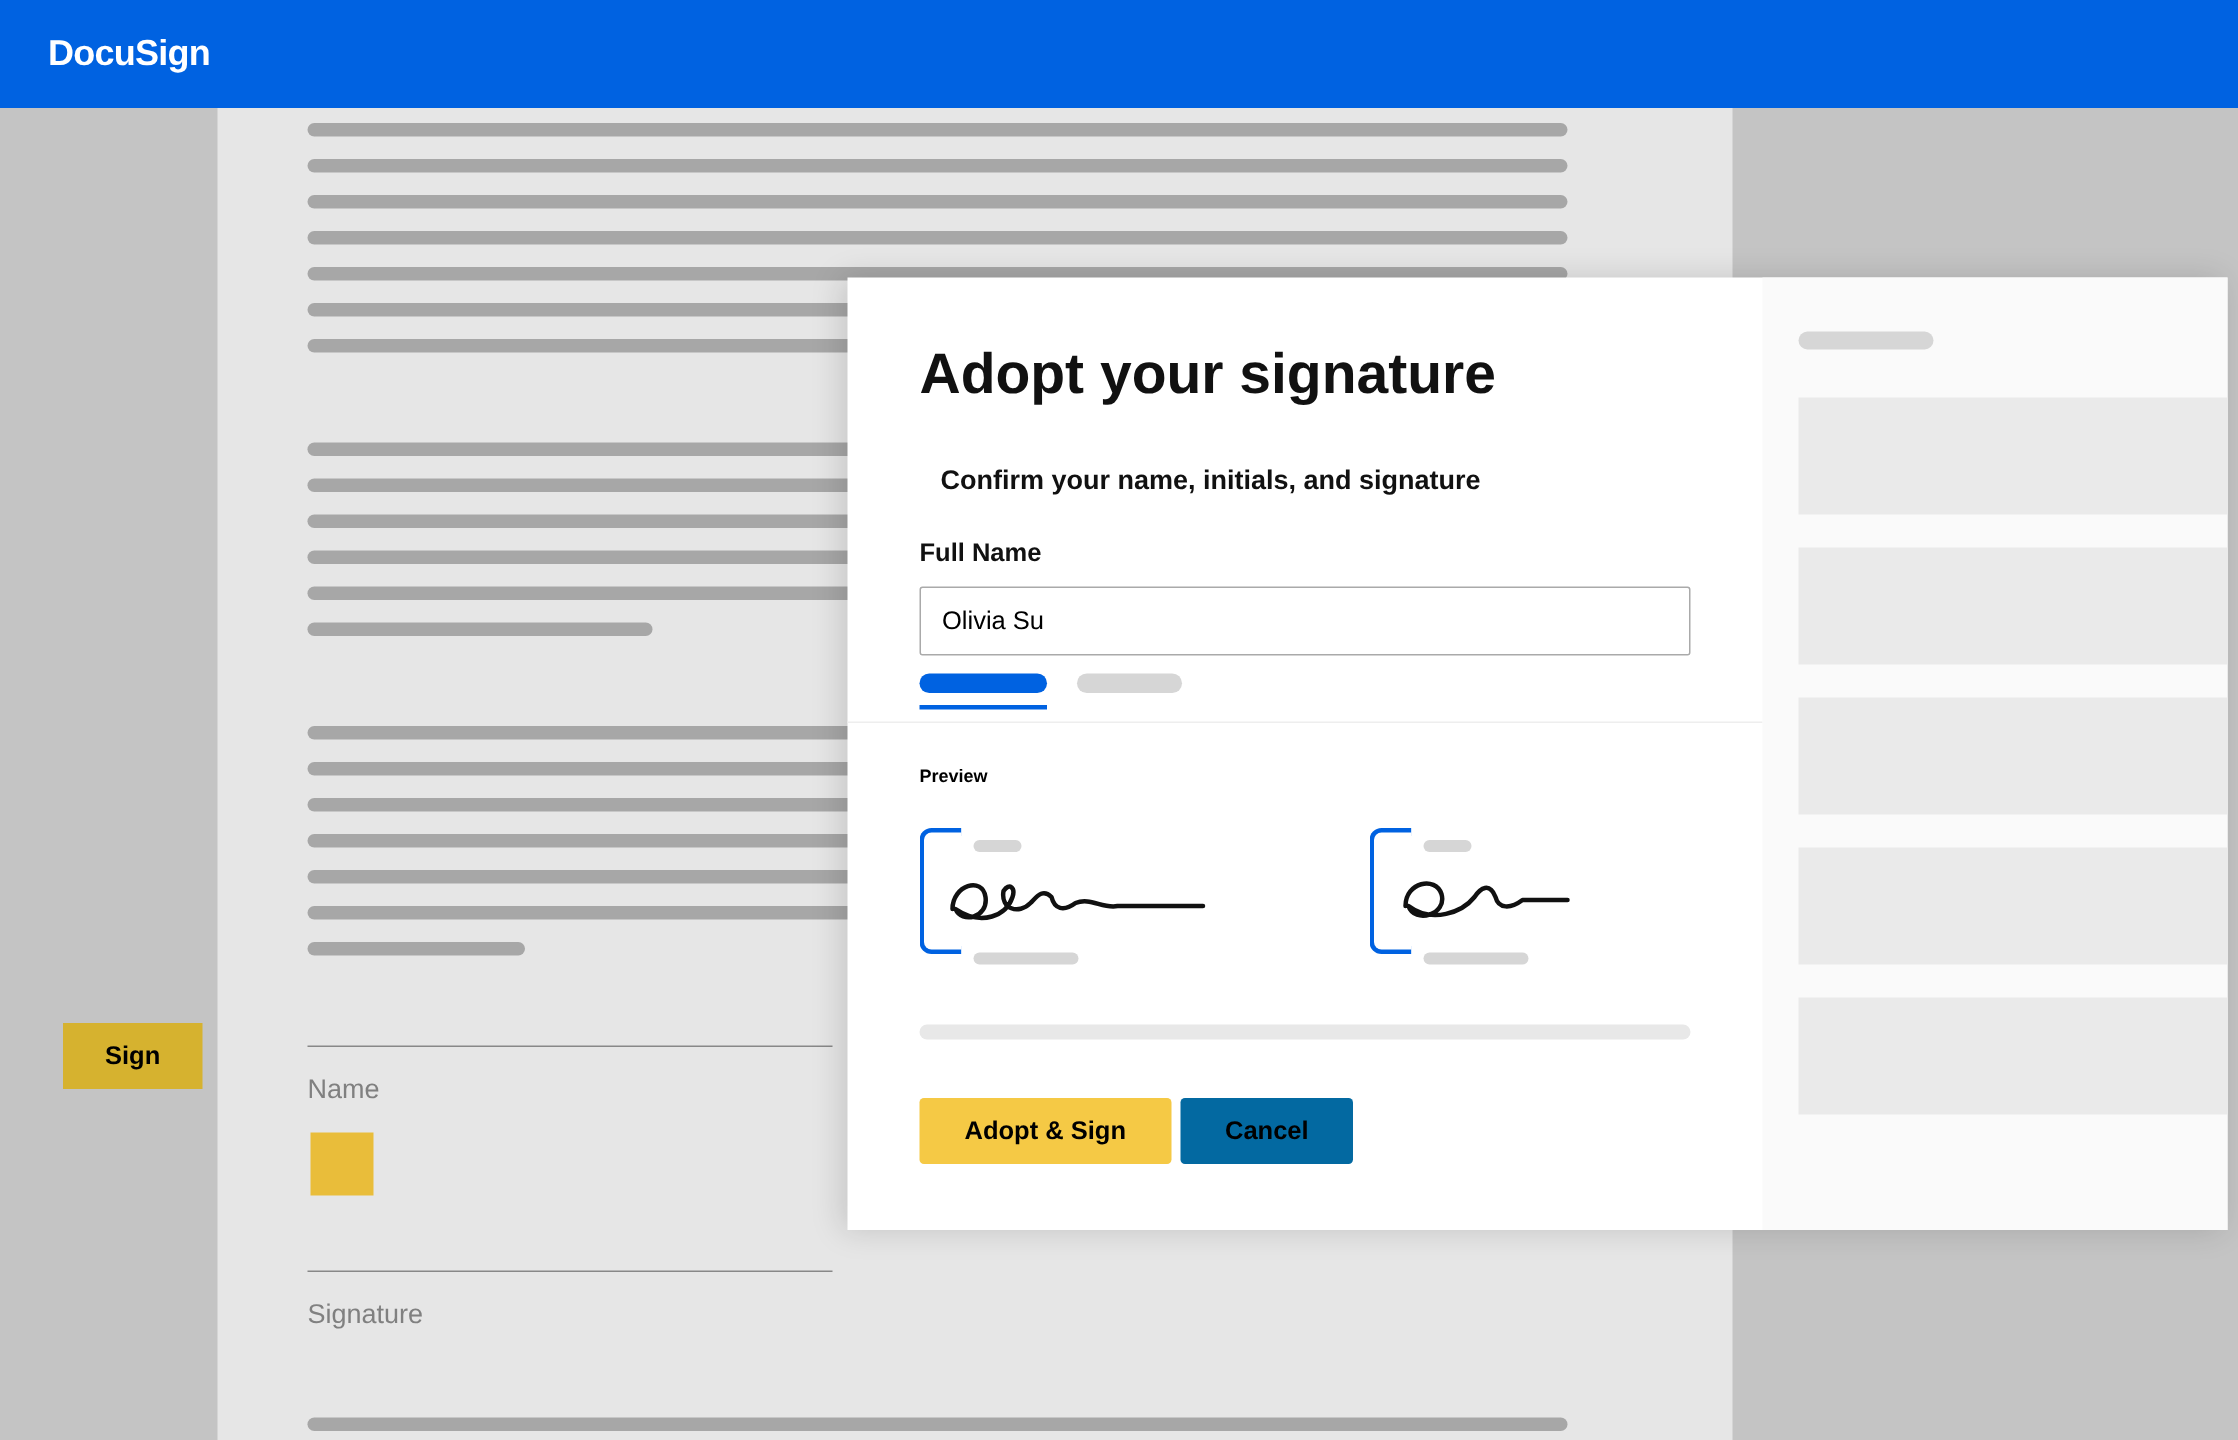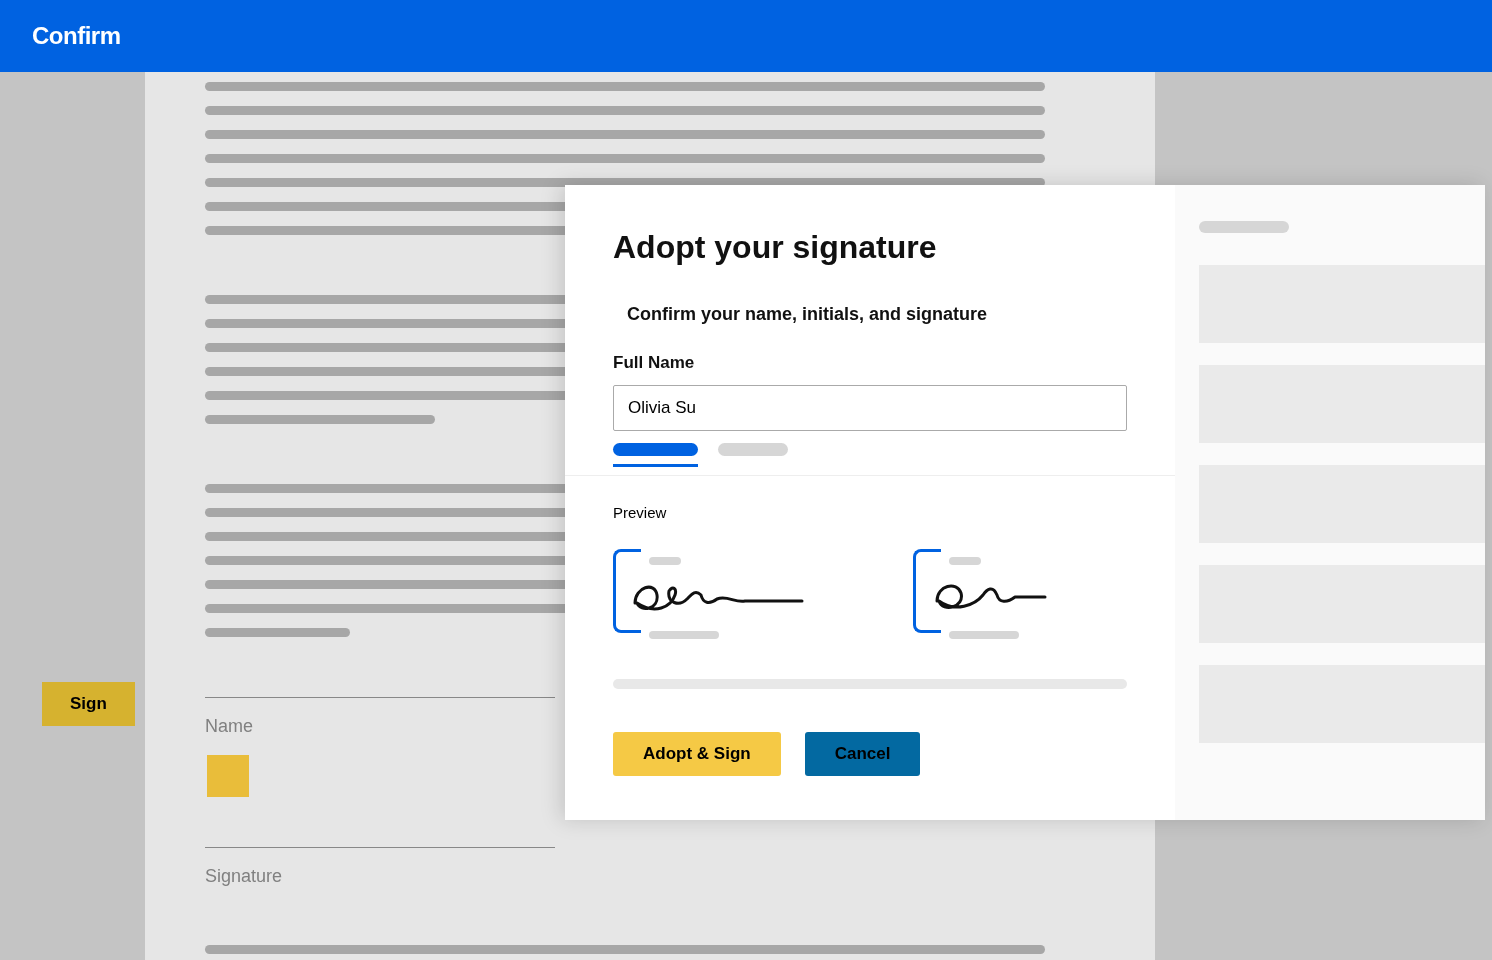--- a/index.html
+++ b/index.html
@@ -109,21 +109,21 @@
       padding: 44px 48px;
       display: flex;
       flex-direction: column;
     }
     .modal-sidebar {
       flex: 1;
       background: #fafafa;
       padding: 36px 0 36px 24px;
     }
     .modal-title {
-      font-size: 32px;
+      font-size: 38px;
       font-weight: 700;
       margin-bottom: 38px;
       color: #111;
     }
     .modal-subtitle {
       font-size: 18px;
       font-weight: 600;
       margin-bottom: 28px;
       color: #111;
       margin-left: 14px;
@@ -163,22 +163,22 @@
       height: 3px;
       width: 85px;
       background: #0062e1;
     }
     .divider {
       border: none;
       border-top: 1px solid #eee;
       margin: 8px -48px 28px -48px;
     }
     .preview-label {
-      font-size: 15px;
-      font-weight: 400;
+      font-size: 12px;
+      font-weight: 700;
       margin-bottom: 36px;
     }
     .sig-row {
       display: flex;
       gap: 100px;
       margin-bottom: 30px;
     }
     .sig-block {
       position: relative;
       width: 200px;
@@ -214,21 +214,21 @@
     }
     .long-ph {
       height: 10px;
       background: #e8e8e8;
       border-radius: 5px;
       width: 100%;
       margin-top: 10px;
     }
     .buttons-row {
       display: flex;
-      gap: 24px;
+      gap: 6px;
       margin-top: auto;
     }
     .btn-primary {
       background: #f5c945;
       border: none;
       padding: 12px 30px;
       font-size: 17px;
       font-weight: 600;
       border-radius: 3px;
       cursor: pointer;
@@ -252,21 +252,21 @@
     .side-card {
       height: 78px;
       background: #eaeaea;
       margin-bottom: 22px;
     }
   </style>
 </head>
 <body>
 
 <div class="header">
-  <div class="logo">Confirm</div>
+  <div class="logo">DocuSign</div>
 </div>
 
 <div class="main-area">
   <div class="left-gutter">
     <div class="sign-tag">Sign</div>
   </div>
 
   <div class="document-panel">
     <div class="block1">
       <div class="placeholder-line"></div>

